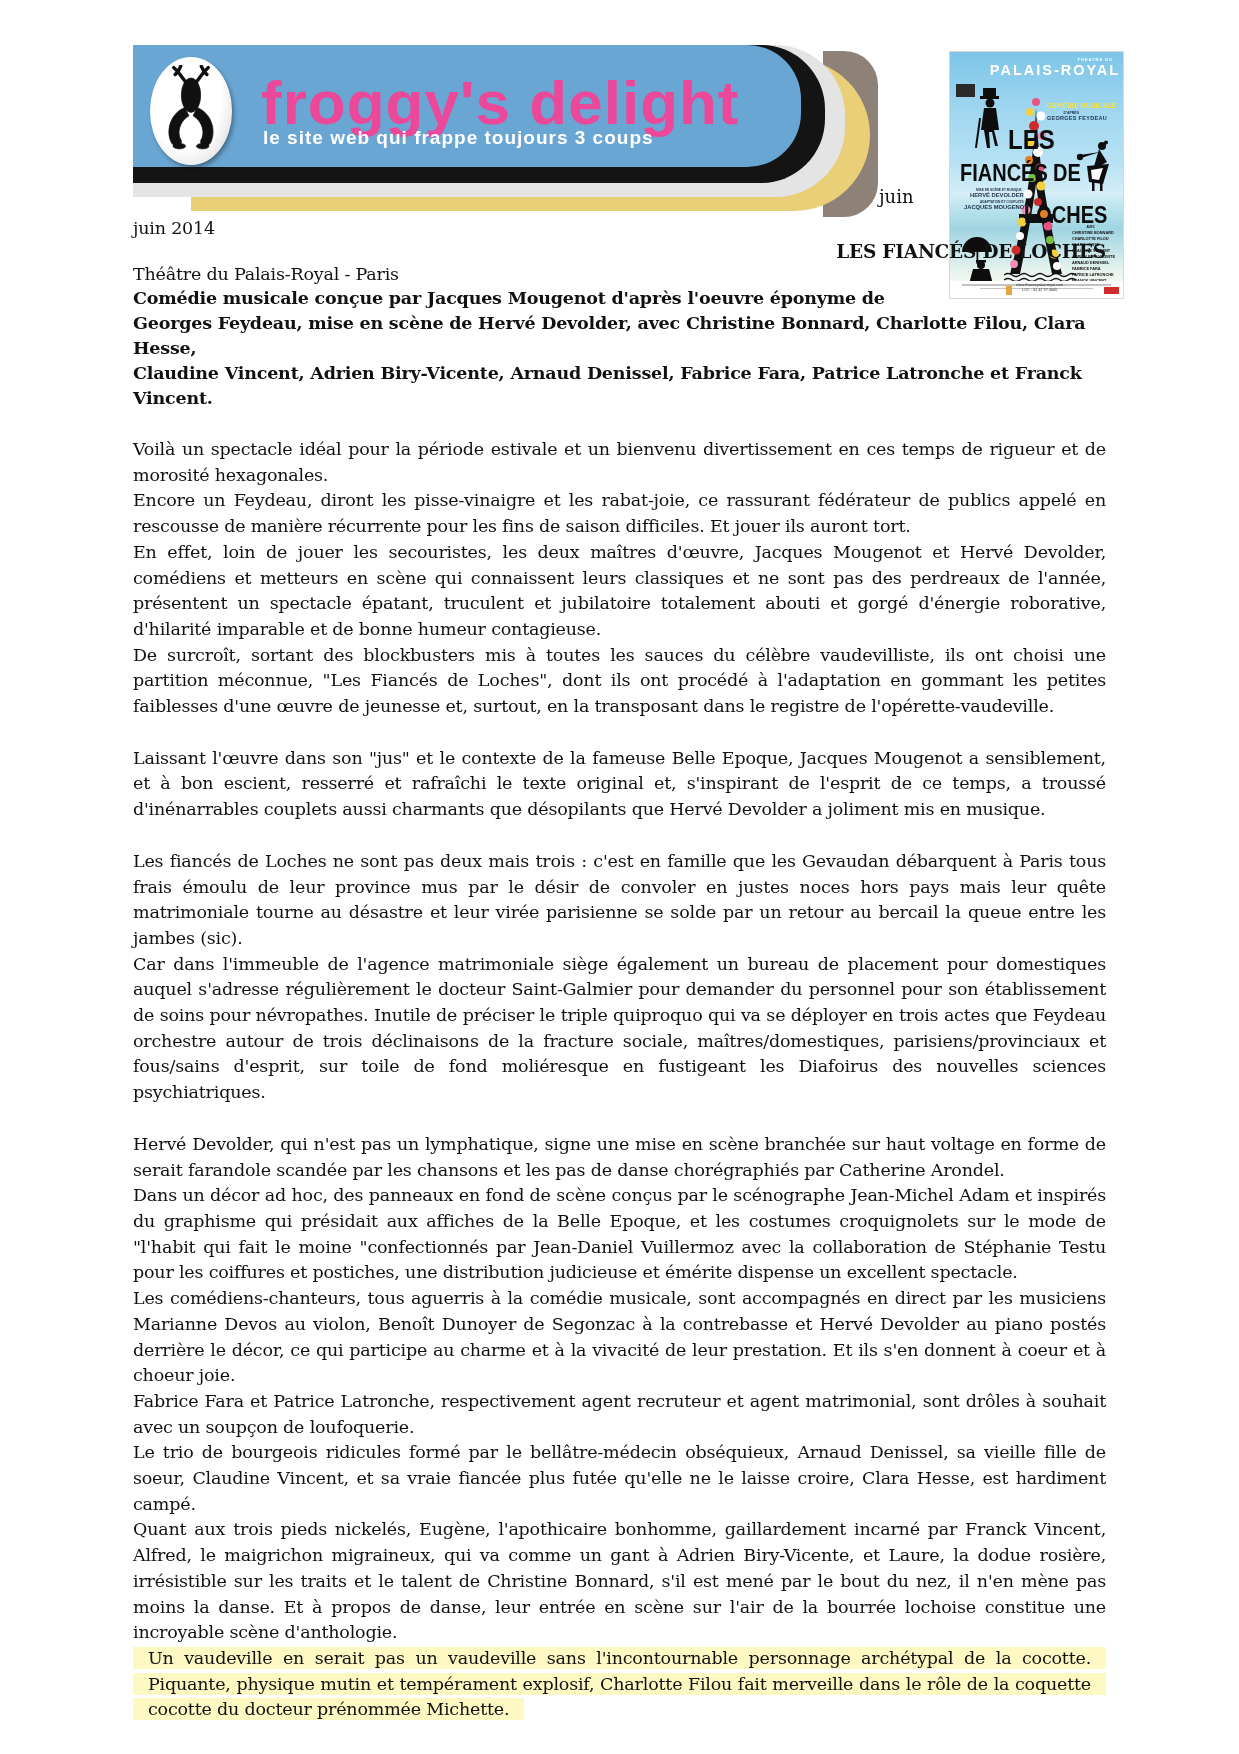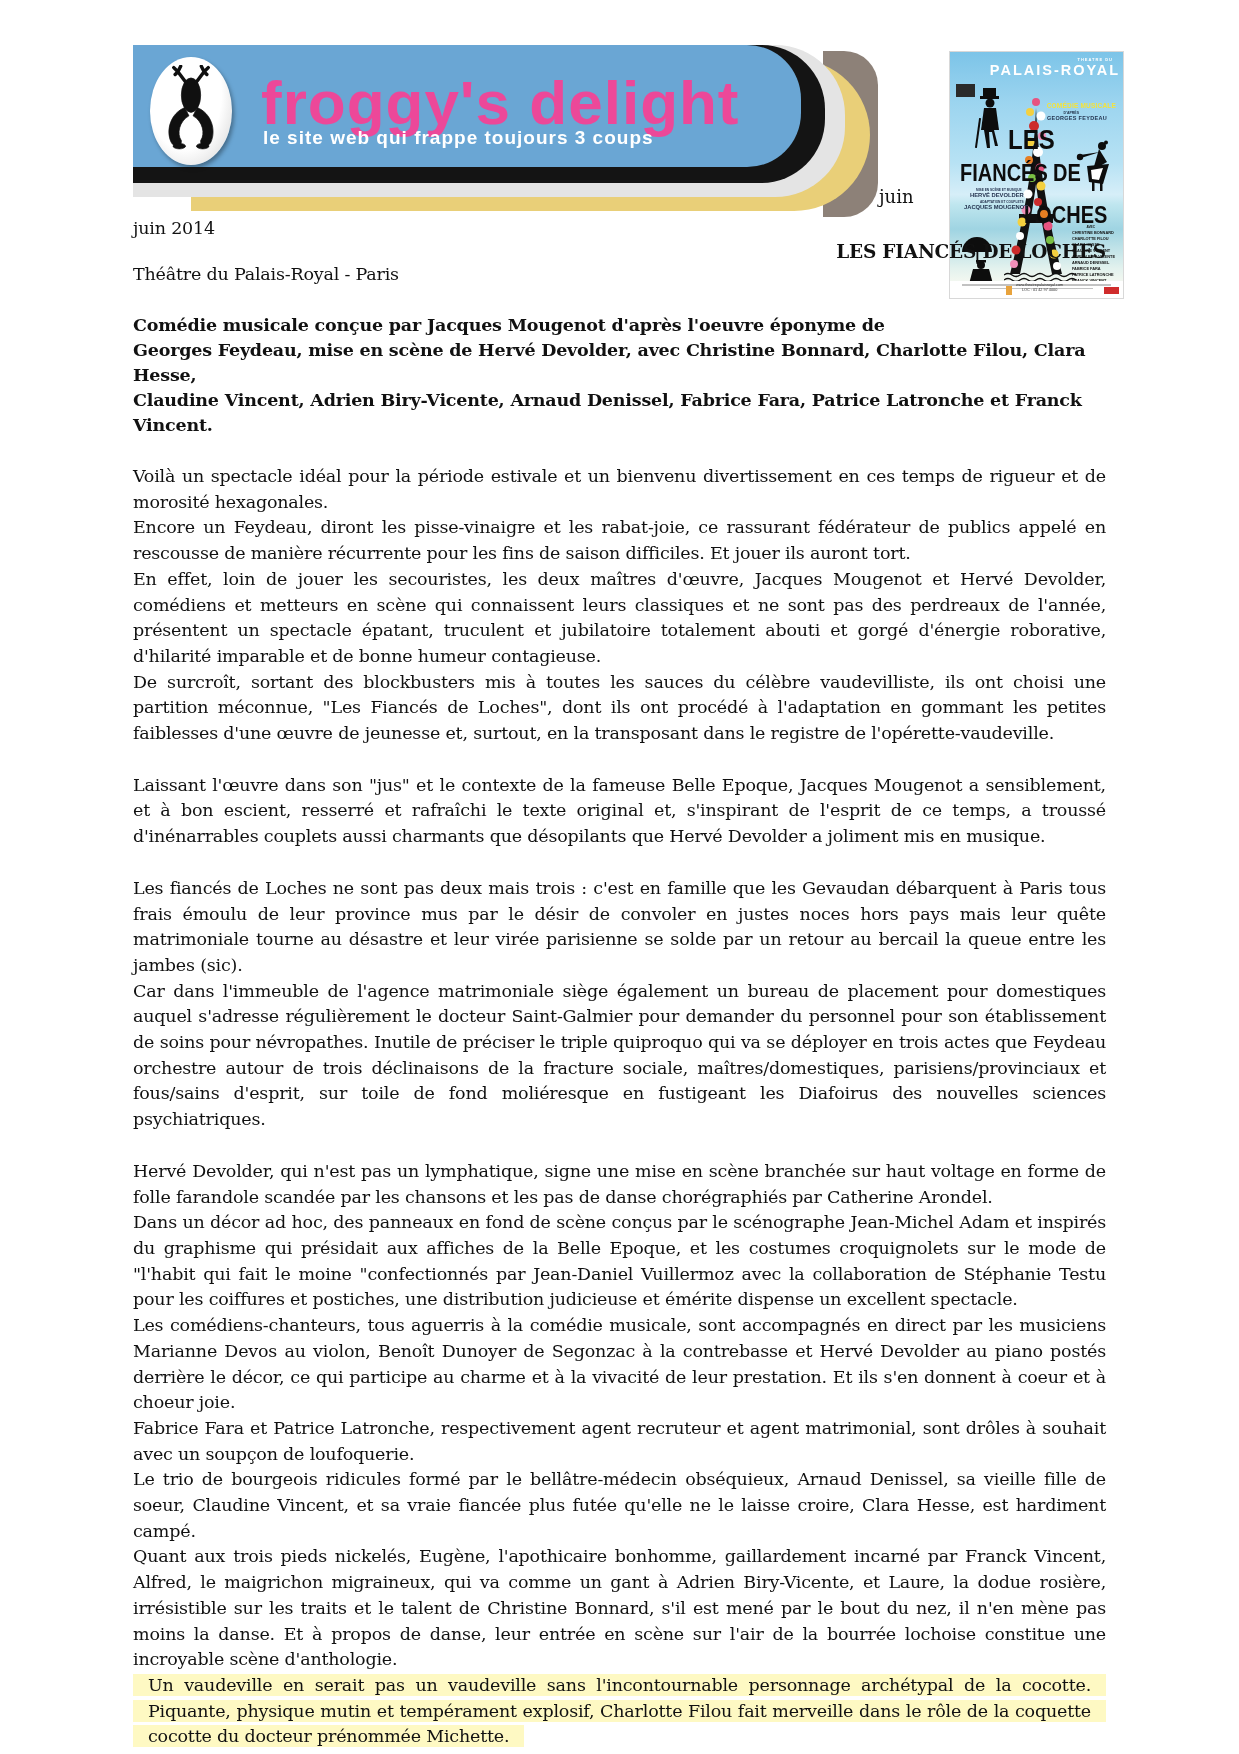--- a/index.html
+++ b/index.html
@@ -52,21 +52,21 @@
   .p-tinyrow{position:absolute;left:12px;right:12px;height:1.5px;background:#9a9a9a;opacity:.6;}
   .p-ticket{position:absolute;left:56px;bottom:3px;width:6px;height:9px;background:#e8a33d;}
   .p-web{position:absolute;left:66px;bottom:4px;font-size:3.8px;color:#333;text-align:center;line-height:1.5;}
   .p-redbox{position:absolute;right:4px;bottom:4px;width:15px;height:7px;background:#d02c2c;color:#fff;font-size:3px;text-align:center;line-height:7px;}
 
   
   .article{position:absolute;left:133px;top:217px;width:973px;font-size:17.5px;line-height:25.7px;letter-spacing:-0.2px;}
   .a-date{line-height:23px;}
   .a-title{line-height:23px;font-weight:bold;font-size:18.5px;text-align:right;}
   .a-venue{line-height:23px;}
-  .a-intro{margin-top:27px;font-weight:bold;}
+  .a-intro{font-weight:bold;}
   .a-intro div{line-height:25px;}
   .block{margin-top:26px;}
   .block p{margin:0;text-align:justify;}
   .hl{background:#fef9c3;padding:1px 15px;-webkit-box-decoration-break:clone;box-decoration-break:clone;}
 </style>
 </head>
 <body>
 
 <div class="page">
 
@@ -247,21 +247,21 @@
     <div class="block">
       <p>Laissant l'œuvre dans son "jus" et le contexte de la fameuse Belle Epoque, Jacques Mougenot a sensiblement, et à bon escient, resserré et rafraîchi le texte original et, s'inspirant de l'esprit de ce temps, a troussé d'inénarrables couplets aussi charmants que désopilants que Hervé Devolder a joliment mis en musique.</p>
     </div>
 
     <div class="block">
       <p>Les fiancés de Loches ne sont pas deux mais trois : c'est en famille que les Gevaudan débarquent à Paris tous frais émoulu de leur province mus par le désir de convoler en justes noces hors pays mais leur quête matrimoniale tourne au désastre et leur virée parisienne se solde par un retour au bercail la queue entre les jambes (sic).</p>
       <p>Car dans l'immeuble de l'agence matrimoniale siège également un bureau de placement pour domestiques auquel s'adresse régulièrement le docteur Saint-Galmier pour demander du personnel pour son établissement de soins pour névropathes. Inutile de préciser le triple quiproquo qui va se déployer en trois actes que Feydeau orchestre autour de trois déclinaisons de la fracture sociale, maîtres/domestiques, parisiens/provinciaux et fous/sains d'esprit, sur toile de fond moliéresque en fustigeant les Diafoirus des nouvelles sciences psychiatriques.</p>
     </div>
 
     <div class="block">
-      <p>Hervé Devolder, qui n'est pas un lymphatique, signe une mise en scène branchée sur haut voltage en forme de folle farandole scandée par les chansons et les pas de danse chorégraphiés par Catherine Arondel.</p>
+      <p>Hervé Devolder, qui n'est pas un lymphatique, signe une mise en scène branchée sur haut voltage en forme de serait farandole scandée par les chansons et les pas de danse chorégraphiés par Catherine Arondel.</p>
       <p>Dans un décor ad hoc, des panneaux en fond de scène conçus par le scénographe Jean-Michel Adam et inspirés du graphisme qui présidait aux affiches de la Belle Epoque, et les costumes croquignolets sur le mode de "l'habit qui fait le moine "confectionnés par Jean-Daniel Vuillermoz avec la collaboration de Stéphanie Testu pour les coiffures et postiches, une distribution judicieuse et émérite dispense un excellent spectacle.</p>
       <p>Les comédiens-chanteurs, tous aguerris à la comédie musicale, sont accompagnés en direct par les musiciens Marianne Devos au violon, Benoît Dunoyer de Segonzac à la contrebasse et Hervé Devolder au piano postés derrière le décor, ce qui participe au charme et à la vivacité de leur prestation. Et ils s'en donnent à coeur et à choeur joie.</p>
       <p>Fabrice Fara et Patrice Latronche, respectivement agent recruteur et agent matrimonial, sont drôles à souhait avec un soupçon de loufoquerie.</p>
       <p>Le trio de bourgeois ridicules formé par le bellâtre-médecin obséquieux, Arnaud Denissel, sa vieille fille de soeur, Claudine Vincent, et sa vraie fiancée plus futée qu'elle ne le laisse croire, Clara Hesse, est hardiment campé.</p>
       <p>Quant aux trois pieds nickelés, Eugène, l'apothicaire bonhomme, gaillardement incarné par Franck Vincent, Alfred, le maigrichon migraineux, qui va comme un gant à Adrien Biry-Vicente, et Laure, la dodue rosière, irrésistible sur les traits et le talent de Christine Bonnard, s'il est mené par le bout du nez, il n'en mène pas moins la danse. Et à propos de danse, leur entrée en scène sur l'air de la bourrée lochoise constitue une incroyable scène d'anthologie.</p>
       <p><span class="hl">Un vaudeville en serait pas un vaudeville sans l'incontournable personnage archétypal de la cocotte. Piquante, physique mutin et tempérament explosif, Charlotte Filou fait merveille dans le rôle de la coquette cocotte du docteur prénommée Michette.</span></p>
     </div>
 
   </div>
 

